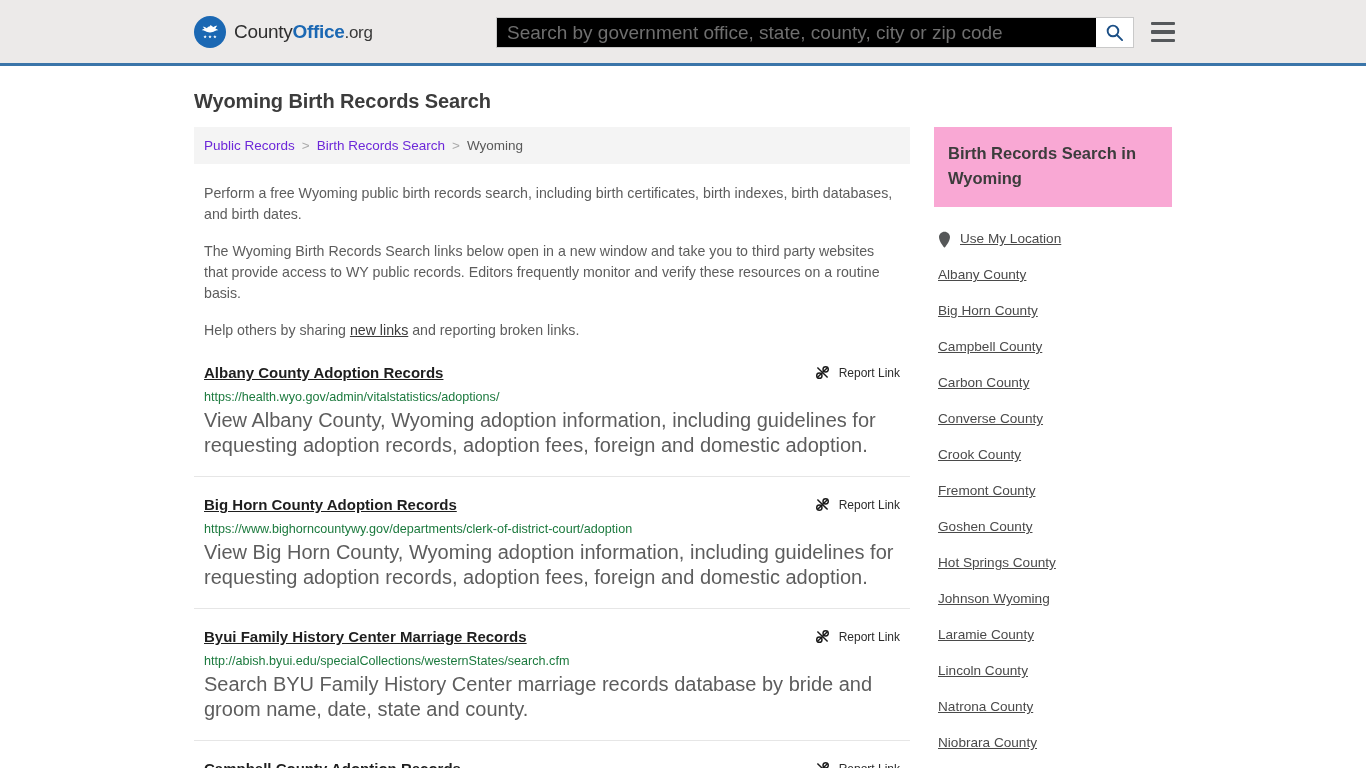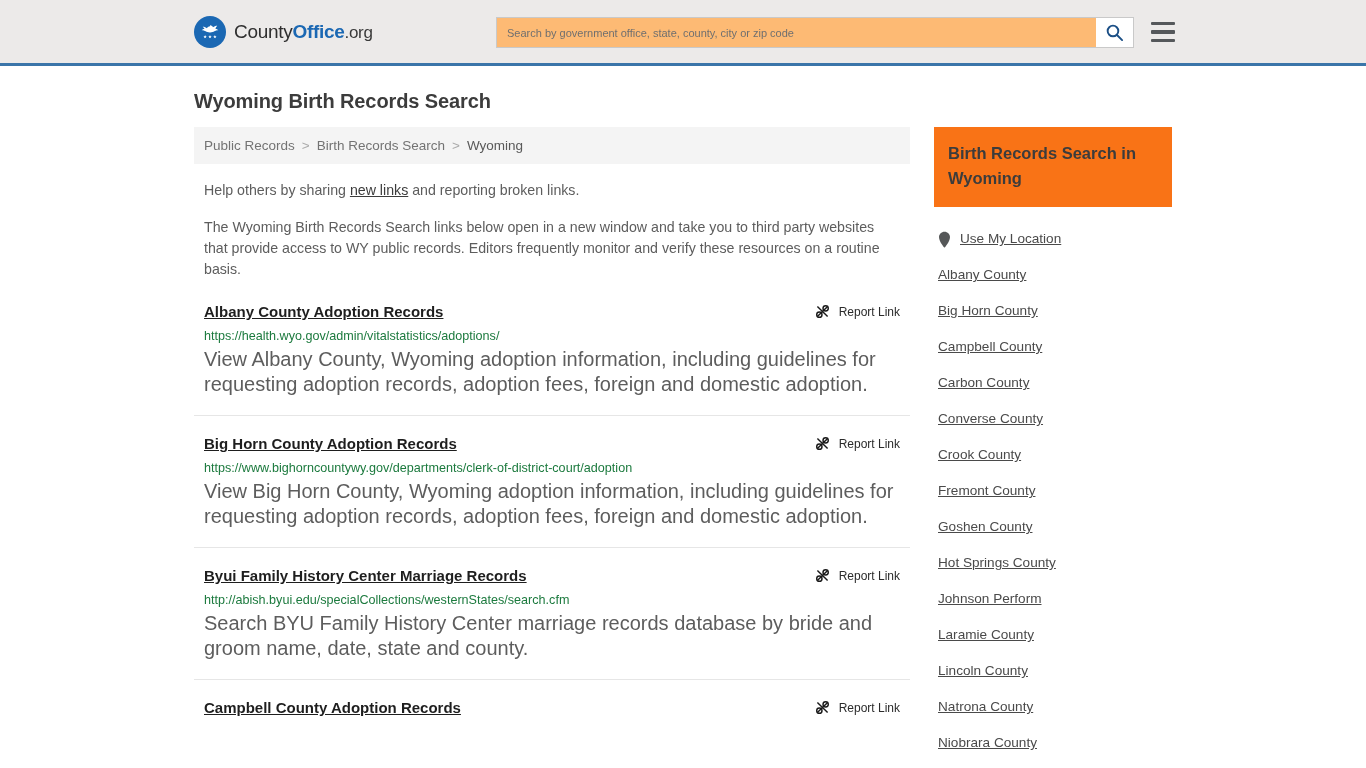--- a/index.html
+++ b/index.html
@@ -51,23 +51,23 @@
     left: 496px;
     top: 17px;
     display: flex;
     align-items: stretch;
   }
   .search-input {
     width: 600px;
     height: 31px;
     border: 1px solid #c9c9c9;
     border-right: none;
-    background: #fdba74;
+    background: #000000;
     padding: 0 10px;
-    font-size: 11px;
+    font-size: 19px;
     color: #6a6a6a;
     font-family: "Liberation Sans", sans-serif;
     outline: none;
   }
   .search-input::placeholder { color: #6f6f6f; }
   .search-btn {
     width: 38px;
     height: 31px;
     background: #fff;
     border: 1px solid #c9c9c9;
@@ -126,21 +126,21 @@
     background: #f4f4f4;
     padding: 11px 10px 11px 10px;
     font-size: 13.5px;
     color: #666;
     display: flex;
     align-items: center;
     gap: 7px;
     flex-wrap: wrap;
   }
   .breadcrumb a {
-    color: #737373;
+    color: #6d28d9;
     text-decoration: none;
   }
   .breadcrumb .sep { color: #aaa; }
   .breadcrumb .current { color: #595959; }
 
   
   .intro {
     padding: 0 10px;
   }
   .intro p {
@@ -199,21 +199,21 @@
   }
   .result-desc {
     font-size: 20px;
     color: #5d5d5d;
     line-height: 25px;
     margin-top: 3px;
   }
 
   
   .side-box {
-    background: #f97316;
+    background: #f9a8d4;
     padding: 14px 14px 16px 14px;
   }
   .side-title {
     font-size: 16.5px;
     font-weight: bold;
     color: #3c3c3c;
     line-height: 25px;
   }
   .side-list { margin-top: 14px; padding: 0 4px; }
   .side-item {
@@ -275,22 +275,23 @@
 
       <div class="breadcrumb">
         <a href="#">Public Records</a>
         <span class="sep">&gt;</span>
         <a href="#">Birth Records Search</a>
         <span class="sep">&gt;</span>
         <span class="current">Wyoming</span>
       </div>
 
       <div class="intro">
+        <p class="first">Perform a free Wyoming public birth records search, including birth certificates, birth indexes, birth databases, and birth dates.</p>
+        <p>The Wyoming Birth Records Search links below open in a new window and take you to third party websites that provide access to WY public records. Editors frequently monitor and verify these resources on a routine basis.</p>
         <p><span>Help others by sharing </span><a href="#">new links</a><span> and reporting broken links.</span></p>
-        <p>The Wyoming Birth Records Search links below open in a new window and take you to third party websites that provide access to WY public records. Editors frequently monitor and verify these resources on a routine basis.</p>
       </div>
 
       <div class="results">
 
         <div class="result">
           <div class="result-head">
             <a class="result-title" href="#">Albany County Adoption Records</a>
             <div class="report-link">
               <svg width="17" height="17" viewBox="0 0 20 20" aria-hidden="true">
                 <path d="M4 4 L16 16 M16 4 L4 16" stroke="#1a1a1a" stroke-width="1.7" fill="none"></path>
@@ -370,21 +371,21 @@
 
         <div class="side-item"><a href="#">Albany County</a></div>
         <div class="side-item"><a href="#">Big Horn County</a></div>
         <div class="side-item"><a href="#">Campbell County</a></div>
         <div class="side-item"><a href="#">Carbon County</a></div>
         <div class="side-item"><a href="#">Converse County</a></div>
         <div class="side-item"><a href="#">Crook County</a></div>
         <div class="side-item"><a href="#">Fremont County</a></div>
         <div class="side-item"><a href="#">Goshen County</a></div>
         <div class="side-item"><a href="#">Hot Springs County</a></div>
-        <div class="side-item"><a href="#">Johnson Perform</a></div>
+        <div class="side-item"><a href="#">Johnson Wyoming</a></div>
         <div class="side-item"><a href="#">Laramie County</a></div>
         <div class="side-item"><a href="#">Lincoln County</a></div>
         <div class="side-item"><a href="#">Natrona County</a></div>
         <div class="side-item"><a href="#">Niobrara County</a></div>
         <div class="side-item"></div>
 
       </div>
     </div>
 
   </div>

